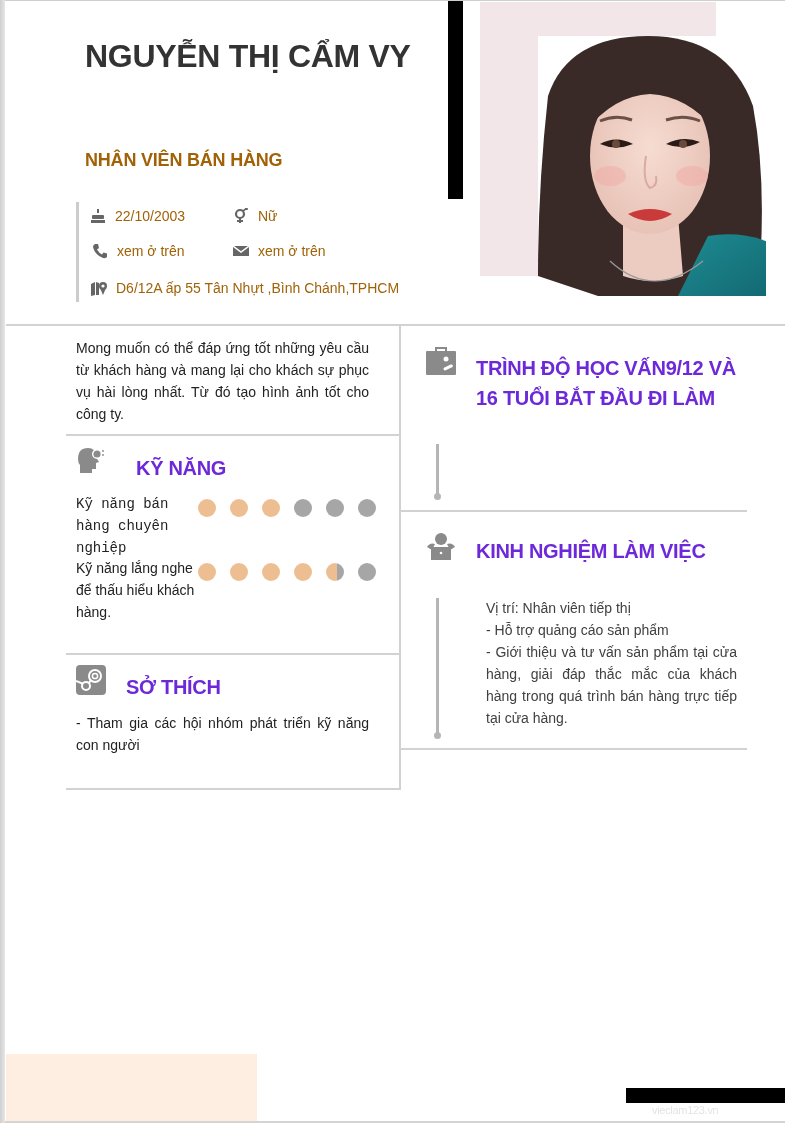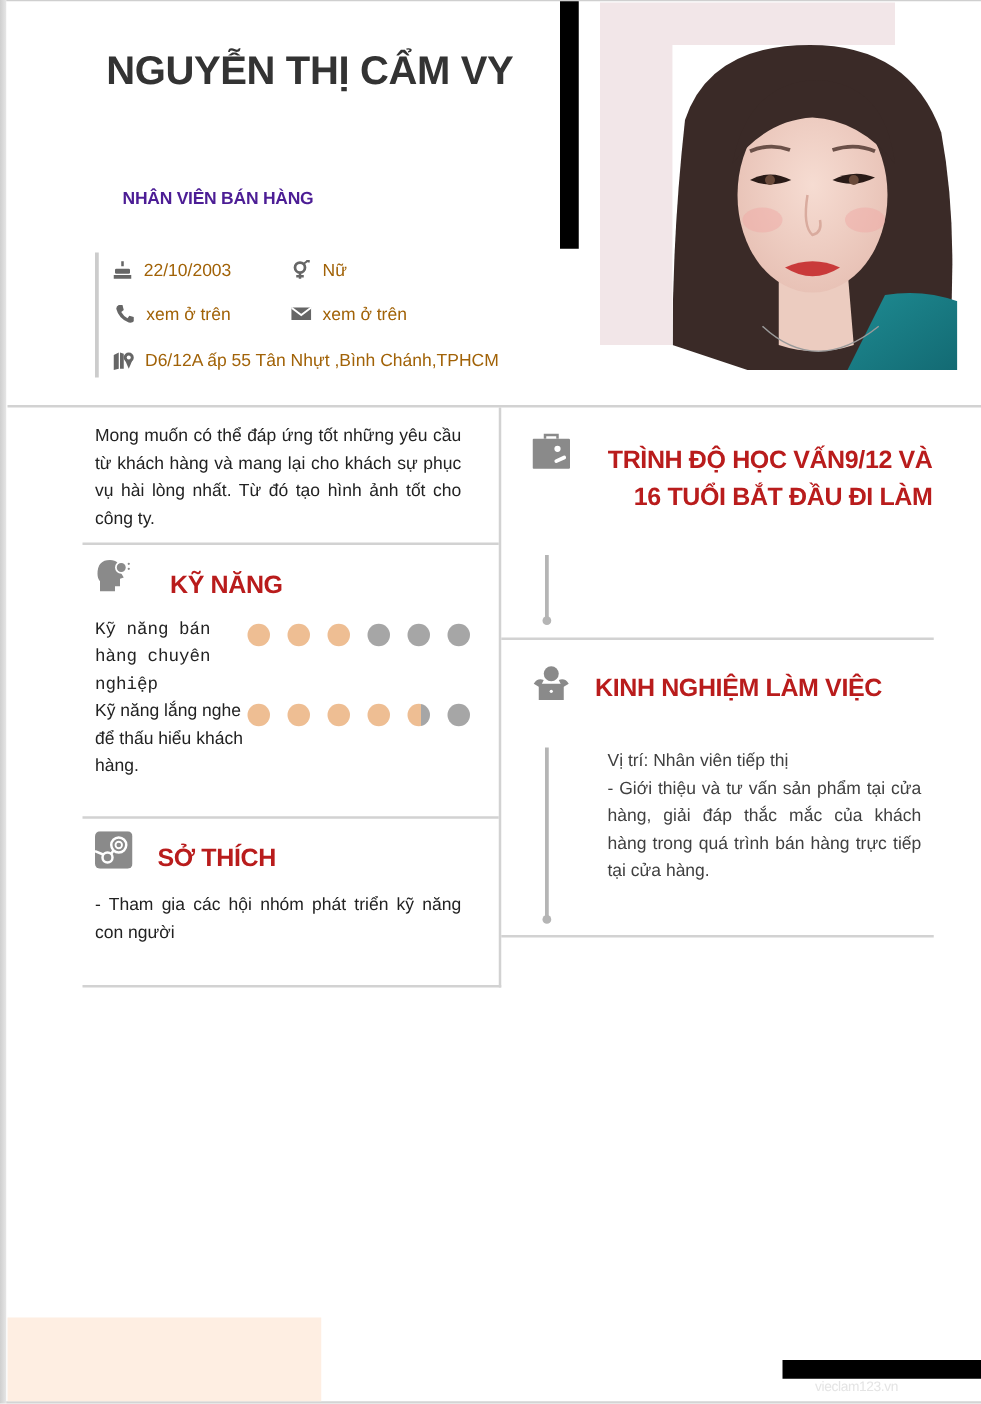--- a/index.html
+++ b/index.html
@@ -7,36 +7,36 @@
     width: 785px; height: 1123px; position: relative; overflow: hidden;
     background: #ffffff;
     font-family: "Liberation Sans", "DejaVu Sans", sans-serif;
     color: #222;
   }
   .page-edge-left { position: absolute; left: 0; top: 0; width: 5px; height: 1123px; background: linear-gradient(to right, #cfcfcf, #e6e6e6); }
   .page-edge-top { position: absolute; left: 5px; top: 0; width: 780px; height: 1px; background: #cfcfcf; }
   .page-edge-bottom { position: absolute; left: 5px; top: 1121px; width: 780px; height: 2px; background: #d4d4d4; }
 
   .name { position: absolute; left: 85px; top: 30px; width: 360px; font-size: 32px; font-weight: bold; line-height: 52px; color: #333; letter-spacing: -0.3px; }
-  .job-title { position: absolute; left: 85px; top: 150px; font-size: 14px; font-weight: bold; color: #4c1d95; letter-spacing: -0.2px; margin-left: 13px; }
+  .job-title { position: absolute; left: 85px; top: 150px; font-size: 18px; font-weight: bold; color: #a16207; letter-spacing: -0.2px; }
 
   .black-bar-top { position: absolute; left: 448px; top: 1px; width: 15px; height: 198px; background: #000; }
   .pink-block { position: absolute; left: 480px; top: 2px; width: 236px; height: 274px; background: #f2e6e8; }
   .photo { position: absolute; left: 538px; top: 36px; width: 228px; height: 260px; overflow: hidden; background: #fff; }
 
   .contact { position: absolute; left: 76px; top: 202px; width: 360px; height: 100px; border-left: 3px solid #cccccc; }
   .contact-row { position: absolute; display: flex; align-items: flex-start; font-size: 14px; color: #a16207; }
   .contact-row .ic { display: inline-flex; width: 18px; height: 16px; margin-right: 8px; align-items: center; justify-content: center; }
 
   .hline { position: absolute; height: 2px; background: #d2d2d2; }
   .vline { position: absolute; width: 2px; background: #d2d2d2; }
 
   .objective { position: absolute; left: 76px; top: 337px; width: 293px; font-size: 14px; line-height: 22px; text-align: justify; color: #222; }
 
-  .section-title { position: absolute; font-size: 20px; font-weight: bold; color: #b91c1c; letter-spacing: -0.3px; text-align: right; }
+  .section-title { position: absolute; font-size: 20px; font-weight: bold; color: #6d28d9; letter-spacing: -0.3px; }
   .sec-icon { position: absolute; }
 
   .skill-label { position: absolute; left: 76px; width: 125px; font-size: 14px; line-height: 22px; color: #222; }
   .dots { position: absolute; left: 198px; display: flex; gap: 14px; }
   .dot { width: 18px; height: 18px; border-radius: 50%; background: #a6a6a6; }
   .dot.on { background: #eebe93; }
   .dot.half { background: linear-gradient(to right, #eebe93 0 60%, #a6a6a6 60% 100%); }
 
   .hobbies { position: absolute; left: 76px; top: 712px; width: 293px; font-size: 14px; line-height: 22px; text-align: justify; color: #222; }
 
@@ -234,18 +234,19 @@
     <path d="M29 15 Q26 10 21 12 L24 18 Z" fill="#8a8a8a"></path>
     <rect x="5" y="15" width="20" height="13" fill="#8a8a8a"></rect>
     <circle cx="15" cy="21" r="1.3" fill="#fff"></circle>
   </svg>
 </div>
 <div class="section-title" style="left:476px;top:540px;">KINH NGHIỆM LÀM VIỆC</div>
 <div class="timeline-line" style="left:436px;top:598px;height:136px;"></div>
 <div class="timeline-dot" style="left:434px;top:732px;"></div>
 <div class="exp-text">
   <div>Vị trí: Nhân viên tiếp thị</div>
+  <div>- Hỗ trợ quảng cáo sản phẩm</div>
   <div>- Giới thiệu và tư vấn sản phẩm tại cửa hàng, giải đáp thắc mắc của khách hàng trong quá trình bán hàng trực tiếp tại cửa hàng.</div>
 </div>
 
 <div class="peach-block"></div>
 <div class="black-bar-bottom"></div>
 <div class="watermark">vieclam123.vn</div>
 
 </body></html>

